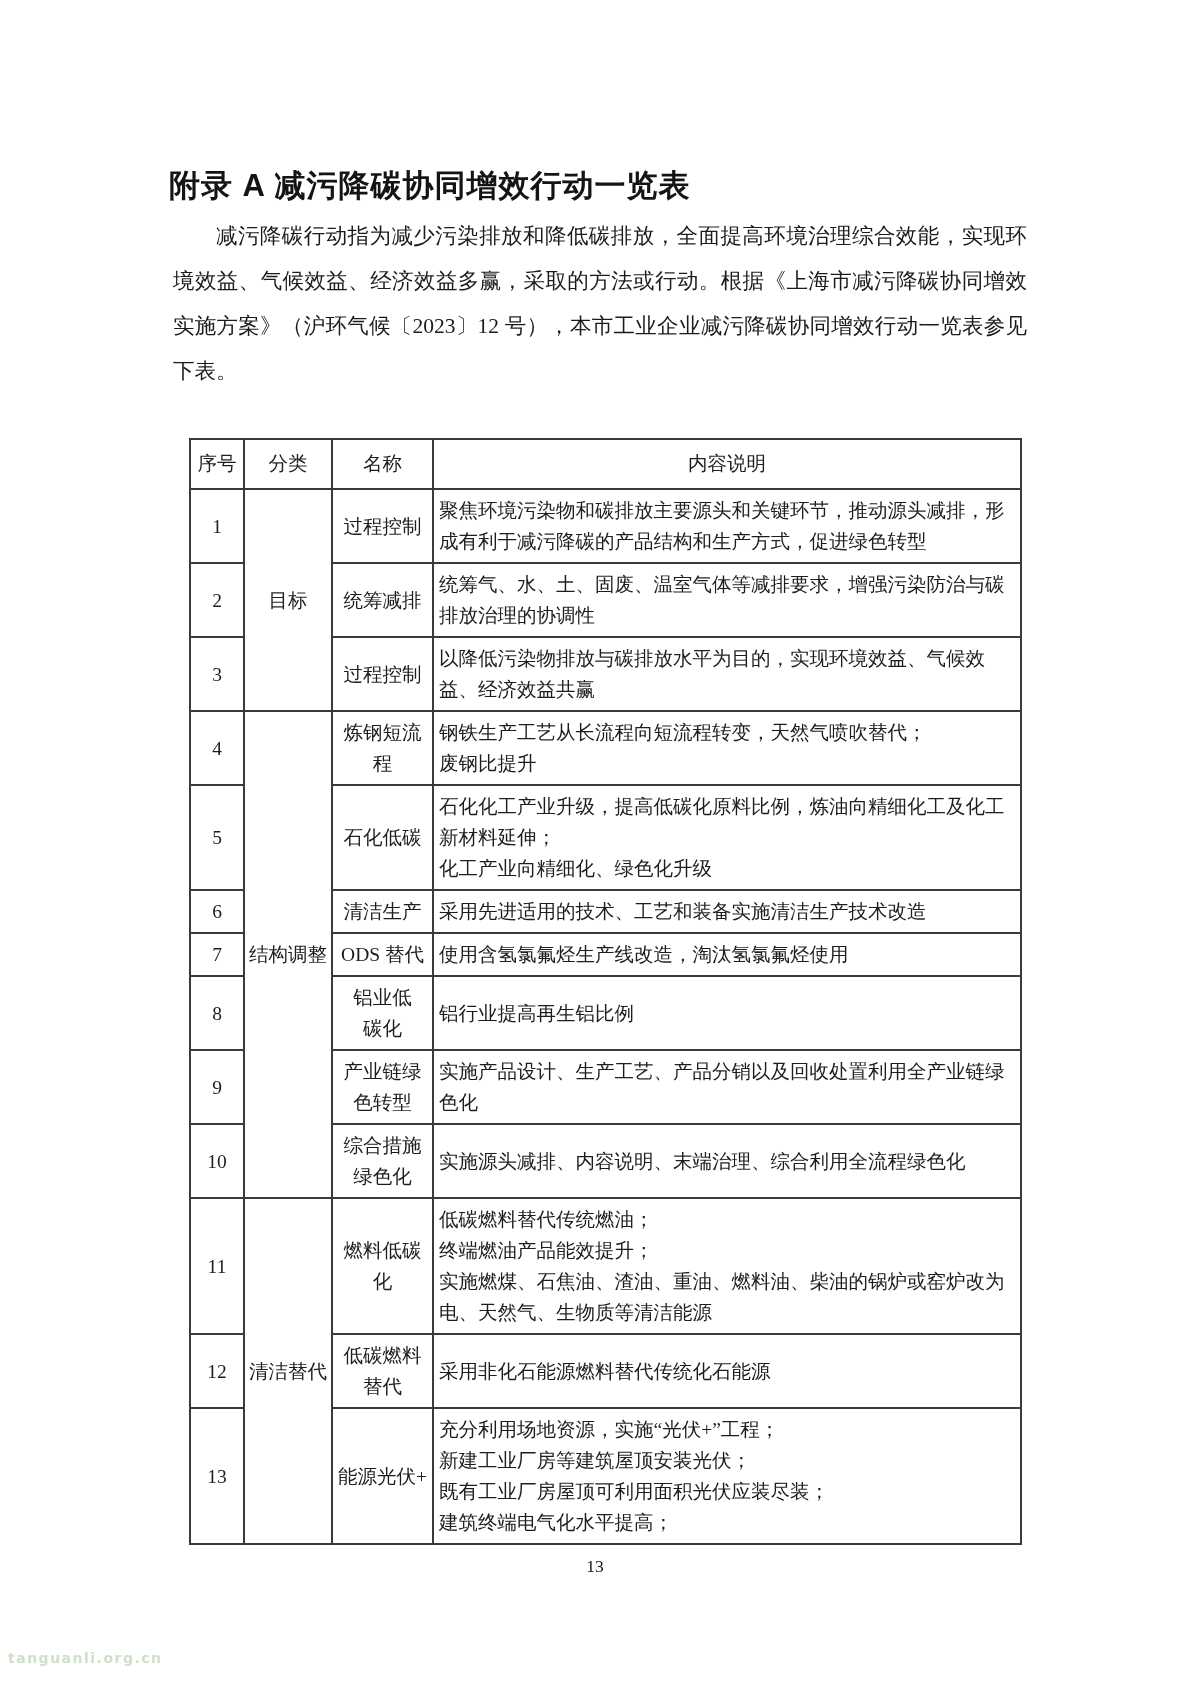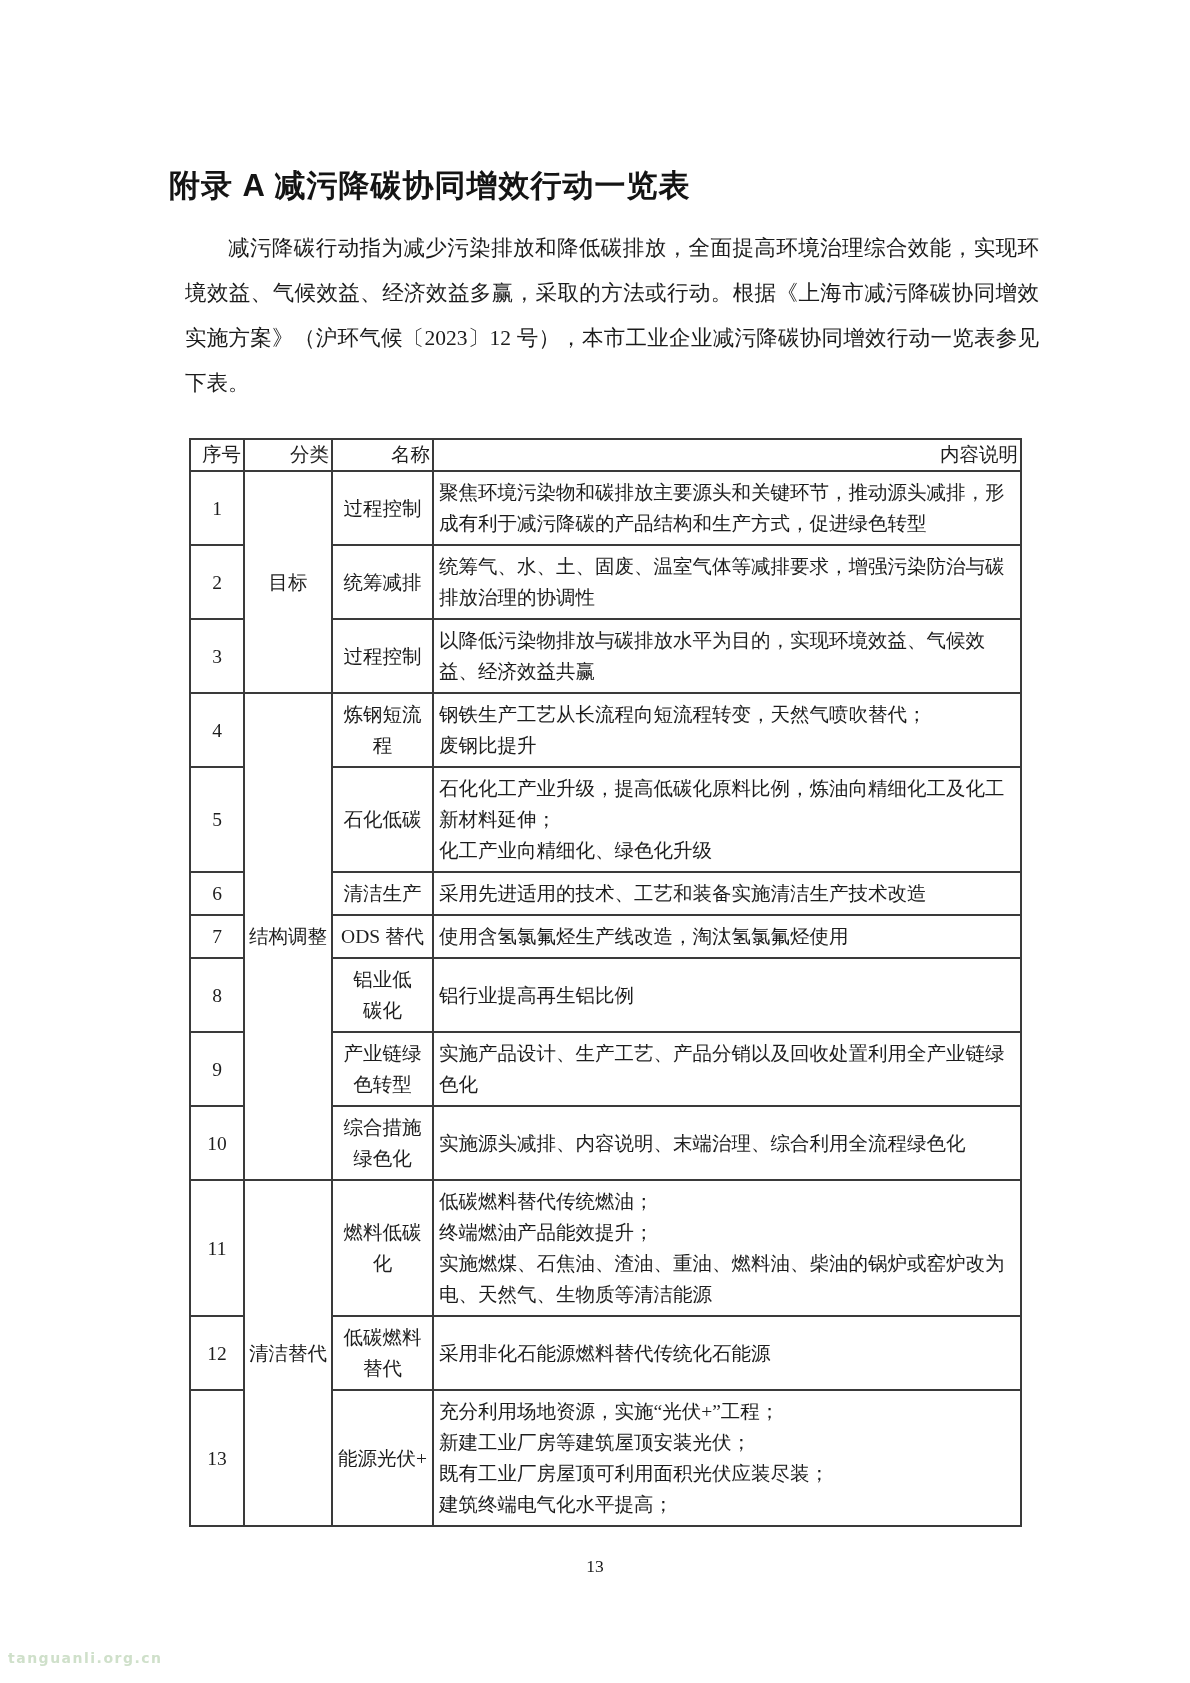--- a/index.html
+++ b/index.html
@@ -14,40 +14,40 @@
   .page{position:absolute;inset:0;}
   .doc-title{
     position:absolute;left:169px;top:144px;width:854px;
     font-family:"Liberation Sans","DejaVu Sans",sans-serif;
     font-weight:bold;font-size:31px;color:#141414;letter-spacing:1px;
   }
   .intro{
     position:absolute;left:169px;top:210px;width:854px;
     font-size:21.5px;line-height:45px;
     text-align:justify;text-indent:2em;color:#1b1b1b;
-    margin:16px;
+    margin:4px;
   }
   .table-caption{
     position:absolute;left:189px;top:400px;width:833px;
     text-align:center;
     font-family:"Liberation Sans","DejaVu Sans",sans-serif;
     font-weight:bold;font-size:20px;color:#161616;
   }
   .table-wrap{position:absolute;left:189px;top:438px;width:833px;}
   table.action{
     border-collapse:collapse;width:100%;table-layout:fixed;
     font-size:19.5px;color:#1d1d1d;
   }
   table.action th,table.action td{
     border:2px solid #3a3a3a;
     vertical-align:middle;
   }
   table.action th{
-    font-weight:normal;text-align:right;
-    line-height:28px;padding:1px 2px;
+    font-weight:normal;text-align:center;
+    line-height:28px;padding:10px 2px;
   }
   td.no,td.cat,td.name{
     text-align:center;line-height:31px;padding:5px 2px;
     white-space:pre-line;
   }
   td.cat{padding:5px 0;}
   td.desc{
     text-align:left;line-height:31px;padding:5px 8px 5px 5px;
     white-space:pre-line;
   }

